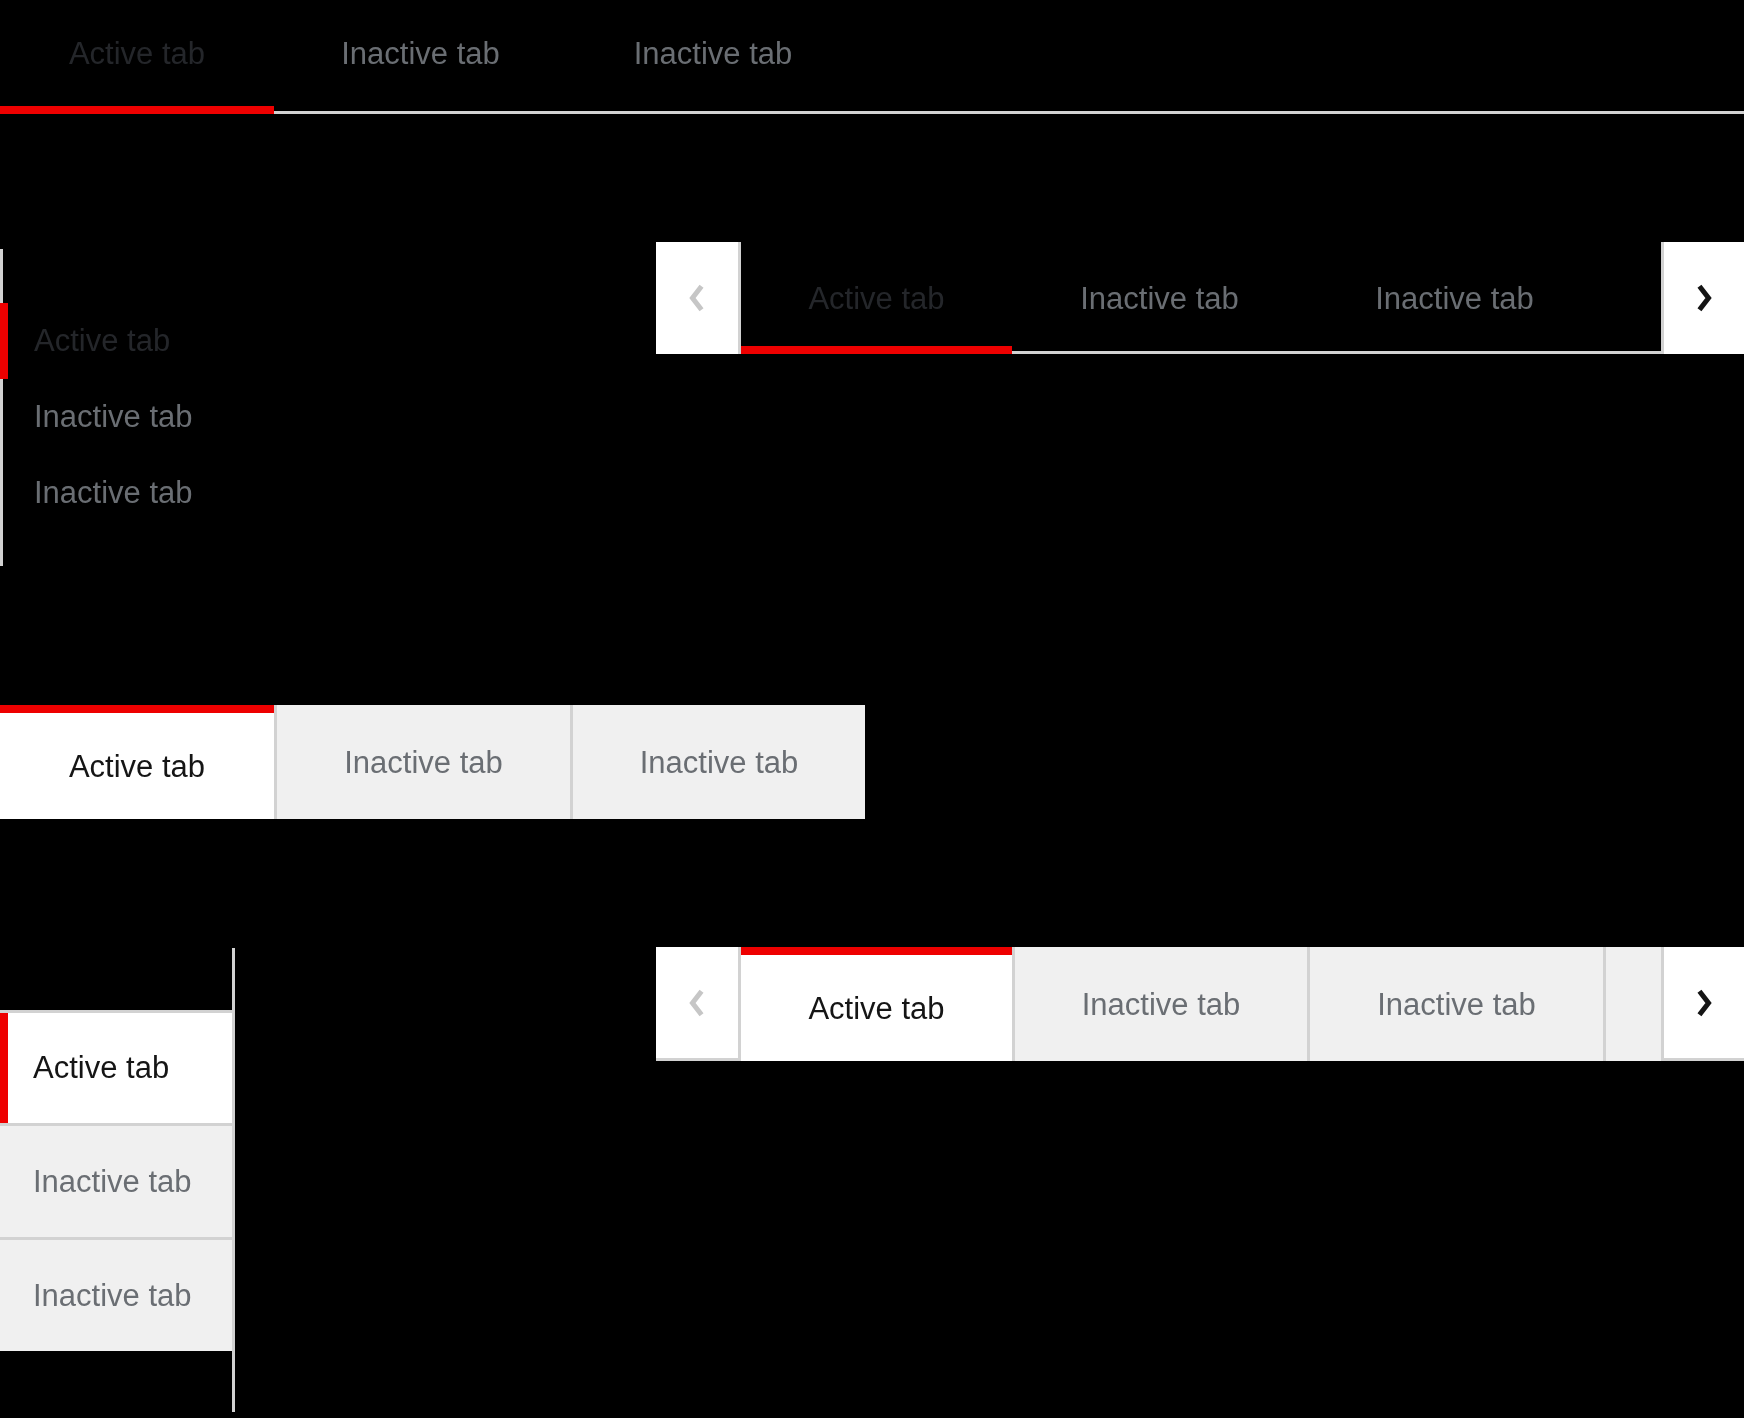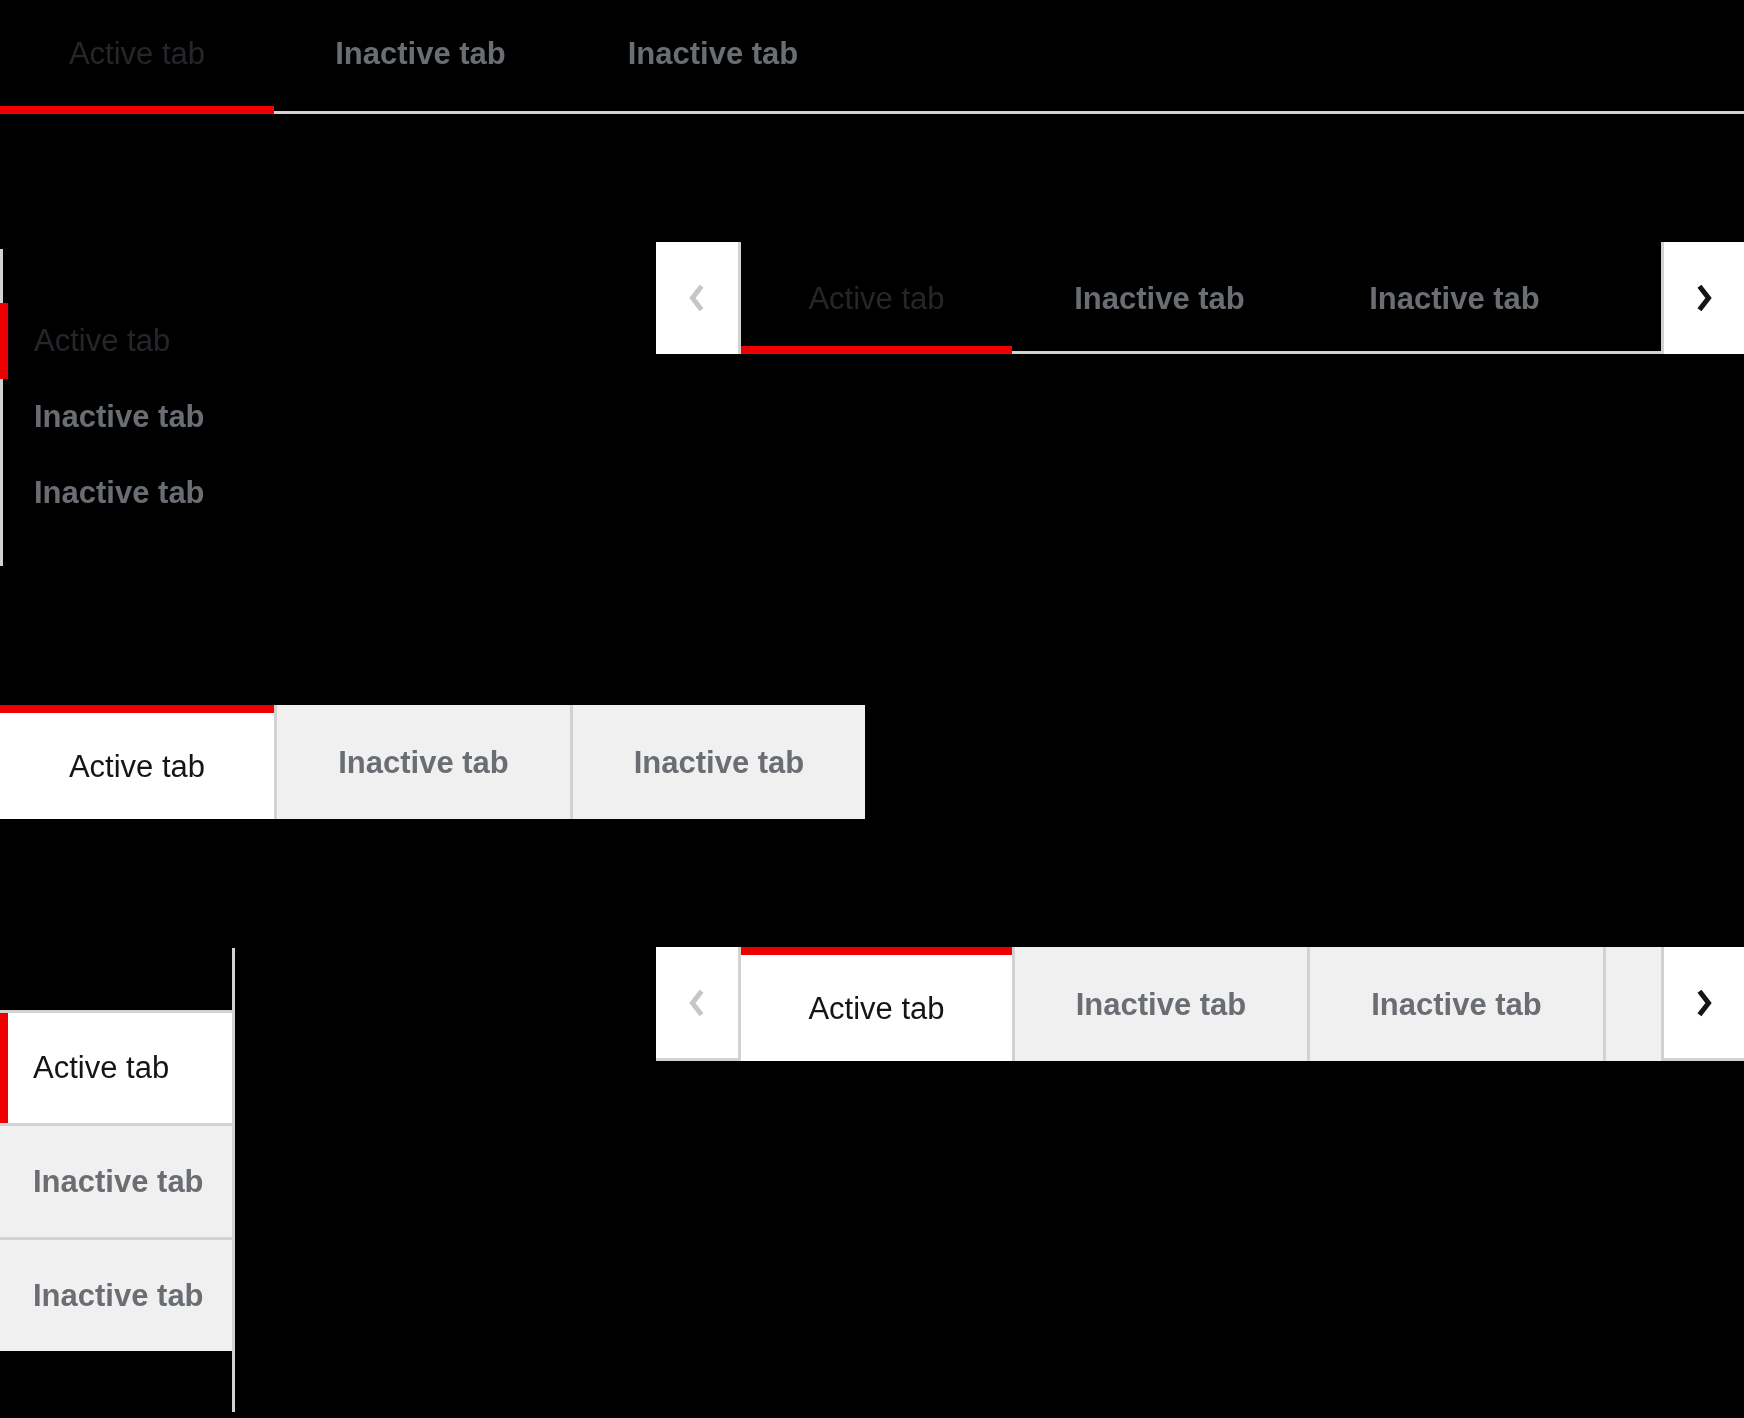--- a/index.html
+++ b/index.html
@@ -2,21 +2,21 @@
 <html><head>
 <meta charset="utf-8">
 <style>
   html,body{margin:0;padding:0;background:#000;}
   body{width:1744px;height:1418px;position:relative;overflow:hidden;
        font-family:"Liberation Sans",sans-serif;}
   .comp{position:absolute;}
   .tab{display:flex;align-items:center;justify-content:center;
        font-size:31px;line-height:1;box-sizing:border-box;cursor:pointer;}
   .txt-active-dark{color:#24262a;}
-  .txt-inactive{color:#6a6e73;font-weight:bold;}
+  .txt-inactive{color:#6a6e73;}
   .txt-active-light{color:#151515;}
 
   
   #open-dark{left:0;top:0;width:1744px;height:114px;}
   #open-dark .row{display:flex;height:106px;}
   .od-t1{width:274px;} .od-t2{width:293px;} .od-t3{width:292px;}
   .od-underline{position:absolute;left:0;top:106px;width:274px;height:8px;background:#ee0000;}
   .od-line{position:absolute;left:274px;top:111px;width:1470px;height:3px;background:#d2d2d2;}
 
   

